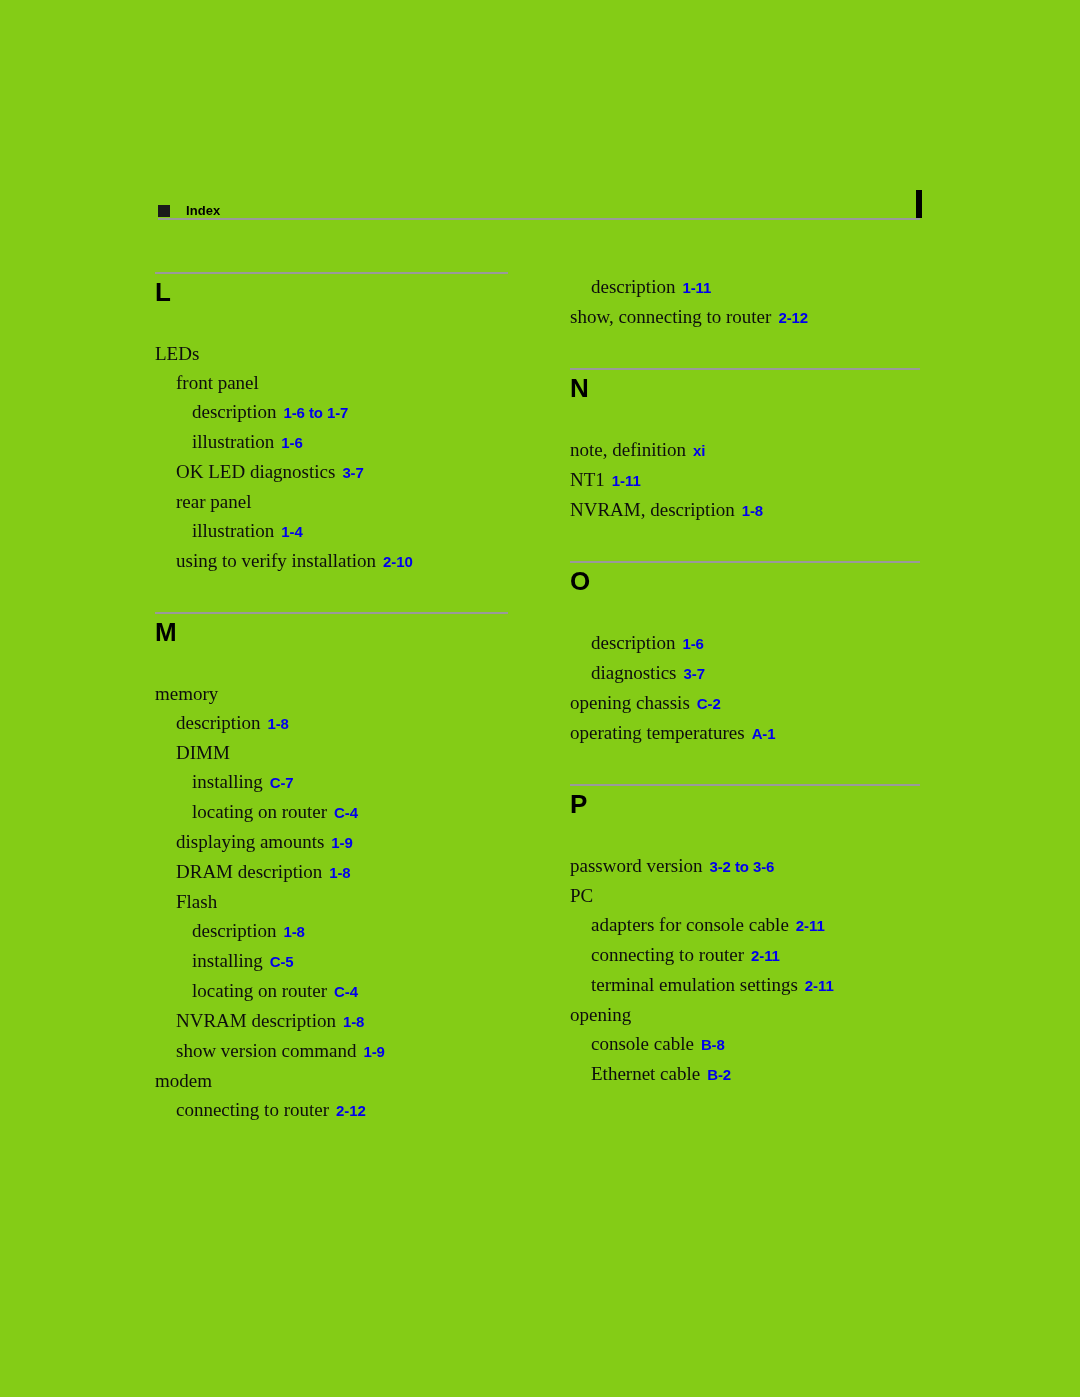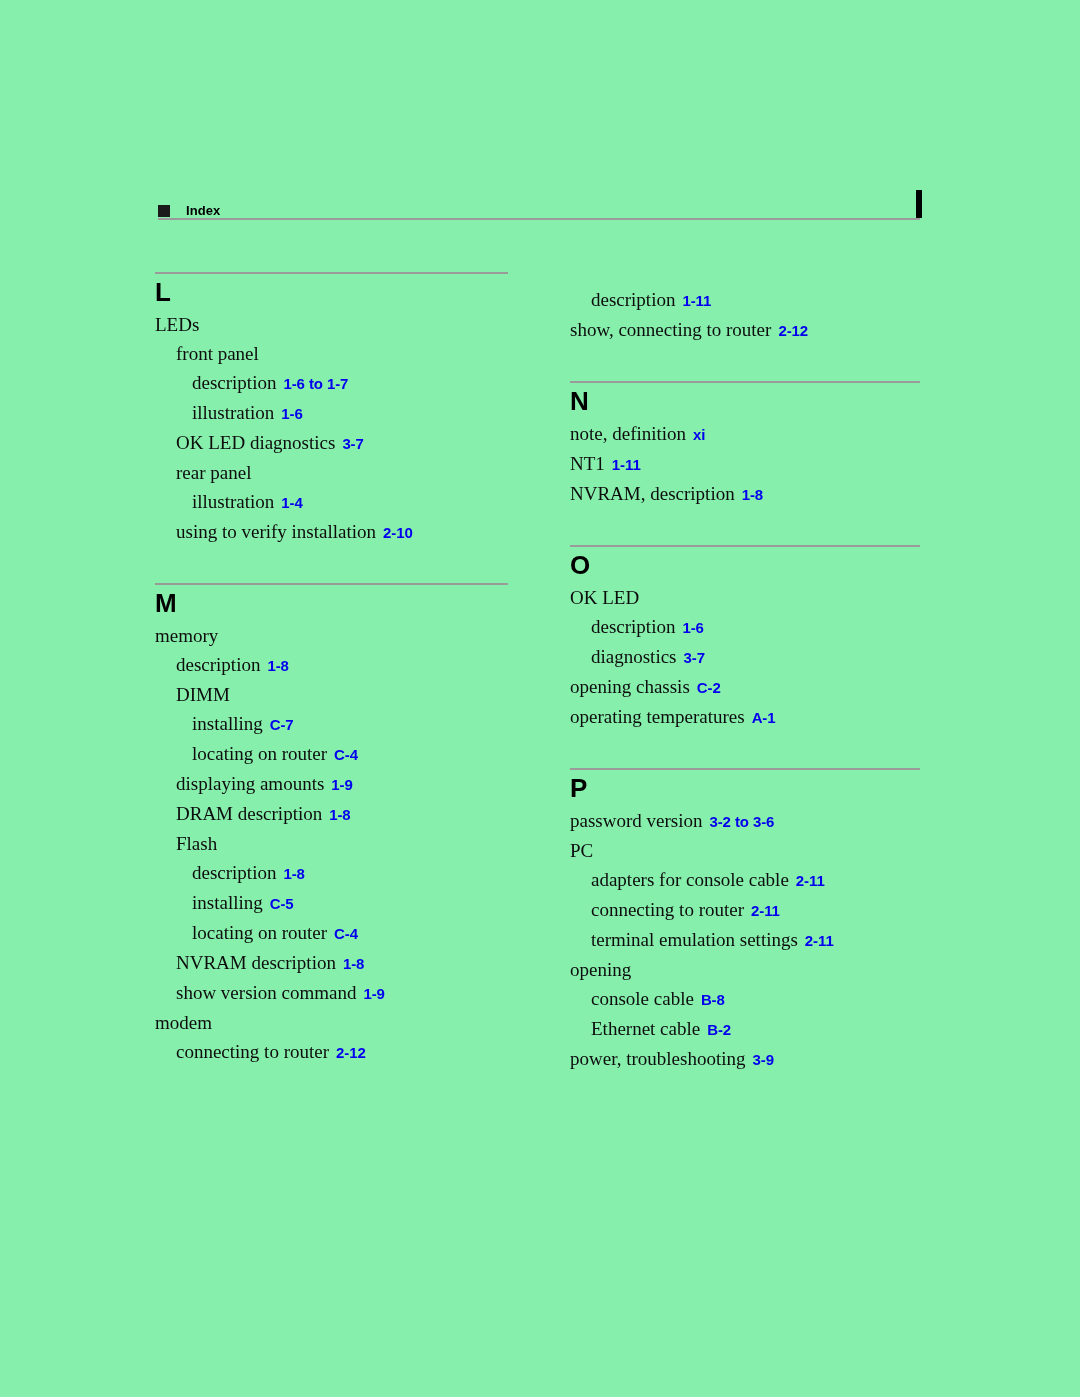--- a/index.html
+++ b/index.html
@@ -8,21 +8,21 @@
     background: #ffffff;
   }
   body {
     font-family: "Liberation Serif", serif;
     color: #000000;
   }
   .page {
     position: relative;
     width: 1080px;
     height: 1397px;
-    background: #86efac;
+    background: #84cc16;
     overflow: hidden;
   }
 
   
   .header {
     position: absolute;
     left: 0;
     top: 0;
     width: 1080px;
     height: 230px;
@@ -85,21 +85,21 @@
   .section-letter {
     font-family: "Liberation Sans", sans-serif;
     font-weight: bold;
     font-size: 26px;
     line-height: 30px;
     color: #000000;
     margin: 3px 0 0 0;
     padding: 0;
   }
 
-  .entries { margin-top: 3px; }
+  .entries { margin-top: 32px; }
 
   .entry {
     font-family: "Liberation Serif", serif;
     font-size: 19px;
     line-height: 29px;
     color: #0d0d0d;
     white-space: nowrap;
   }
   .lvl0 { padding-left: 0px; }
   .lvl1 { padding-left: 21px; }
@@ -168,58 +168,56 @@
           <div class="entry lvl1"><span>NVRAM description</span><span class="ref">1-8</span></div>
           <div class="entry lvl1"><span>show version command</span><span class="ref">1-9</span></div>
           <div class="entry lvl0"><span>modem</span></div>
           <div class="entry lvl1"><span>connecting to router</span><span class="ref">2-12</span></div>
         </div>
       </div>
     </div>
 
   <div class="col col-right" id="col-right" style="top:272px;">
       <div class="section">
-        <div class="entries" style="margin-top: 13px;">
+        <div class="entries" style="margin-top: 0px;">
           <div class="entry lvl1"><span>description</span><span class="ref">1-11</span></div>
           <div class="entry lvl0"><span>show, connecting to router</span><span class="ref">2-12</span></div>
         </div>
       </div>
       <div class="section" style="margin-top: 36px;">
         <div class="section-rule"></div>
         <div class="section-letter">N</div>
         <div class="entries">
           <div class="entry lvl0"><span>note, definition</span><span class="ref">xi</span></div>
           <div class="entry lvl0"><span>NT1</span><span class="ref">1-11</span></div>
           <div class="entry lvl0"><span>NVRAM, description</span><span class="ref">1-8</span></div>
         </div>
       </div>
       <div class="section" style="margin-top: 36px;">
         <div class="section-rule"></div>
         <div class="section-letter">O</div>
         <div class="entries">
-          <div class="entry lvl0"><span>OK LED</span></div>
           <div class="entry lvl1"><span>description</span><span class="ref">1-6</span></div>
           <div class="entry lvl1"><span>diagnostics</span><span class="ref">3-7</span></div>
           <div class="entry lvl0"><span>opening chassis</span><span class="ref">C-2</span></div>
           <div class="entry lvl0"><span>operating temperatures</span><span class="ref">A-1</span></div>
         </div>
       </div>
       <div class="section" style="margin-top: 36px;">
         <div class="section-rule"></div>
         <div class="section-letter">P</div>
         <div class="entries">
           <div class="entry lvl0"><span>password version</span><span class="ref">3-2 to 3-6</span></div>
           <div class="entry lvl0"><span>PC</span></div>
           <div class="entry lvl1"><span>adapters for console cable</span><span class="ref">2-11</span></div>
           <div class="entry lvl1"><span>connecting to router</span><span class="ref">2-11</span></div>
           <div class="entry lvl1"><span>terminal emulation settings</span><span class="ref">2-11</span></div>
           <div class="entry lvl0"><span>opening</span></div>
           <div class="entry lvl1"><span>console cable</span><span class="ref">B-8</span></div>
           <div class="entry lvl1"><span>Ethernet cable</span><span class="ref">B-2</span></div>
-          <div class="entry lvl0"><span>power, troubleshooting</span><span class="ref">3-9</span></div>
         </div>
       </div>
     </div>
 
   <div class="footer">
     
     
     
     
     

